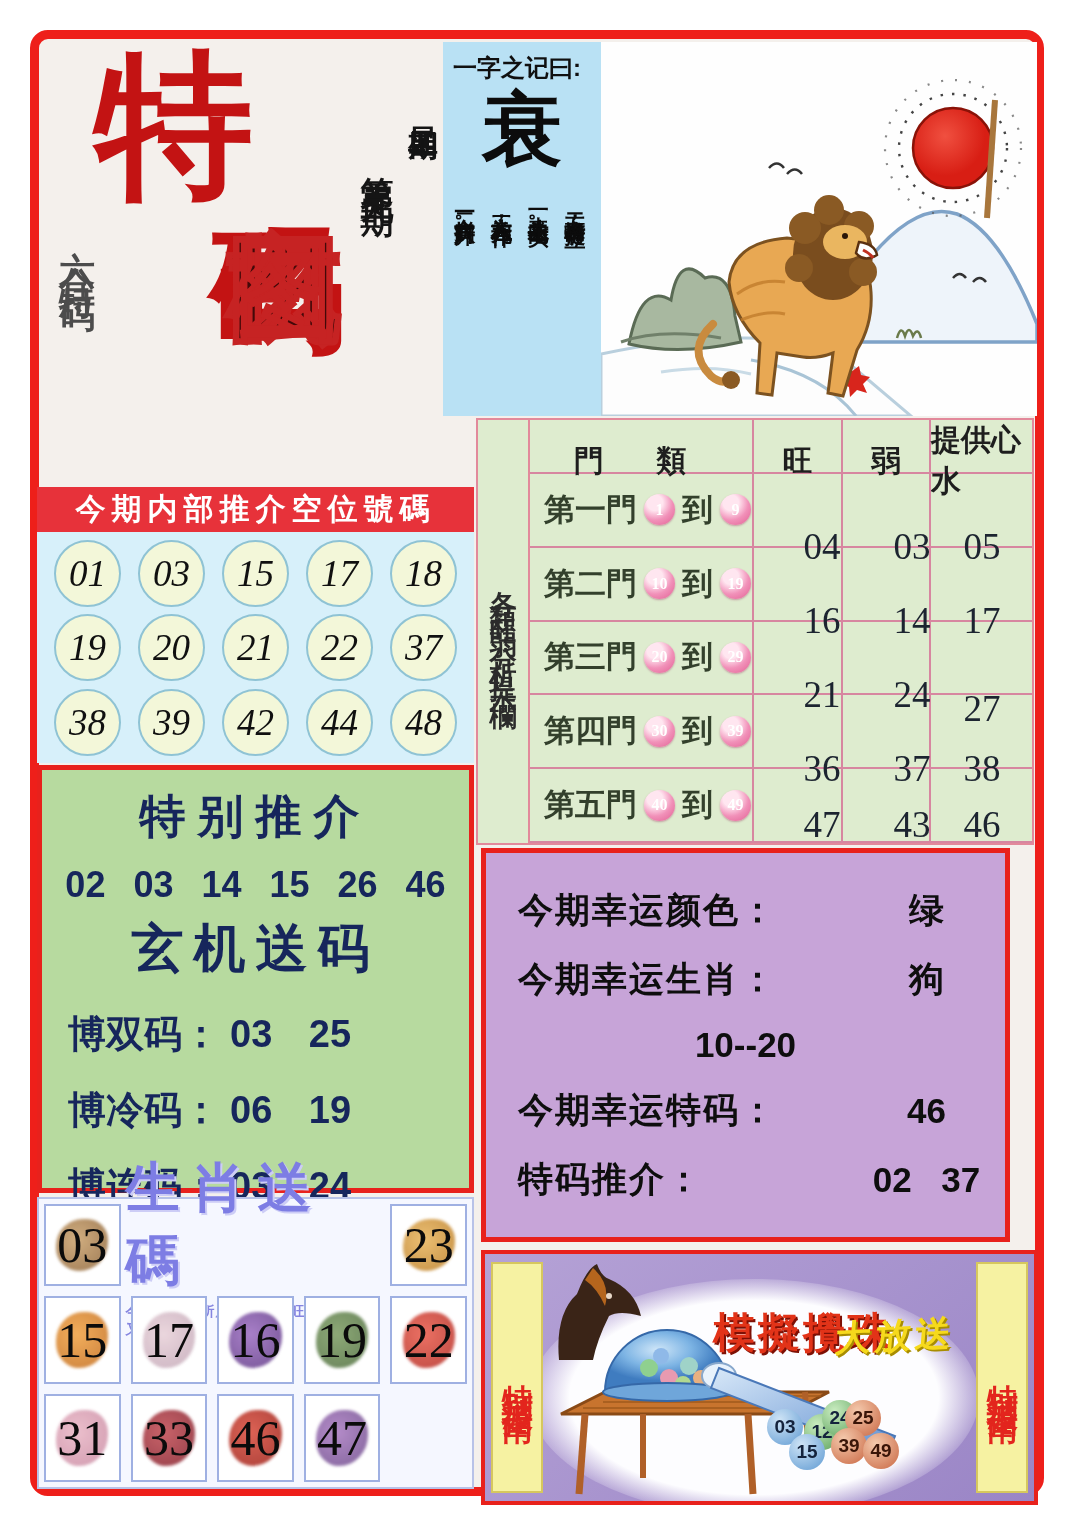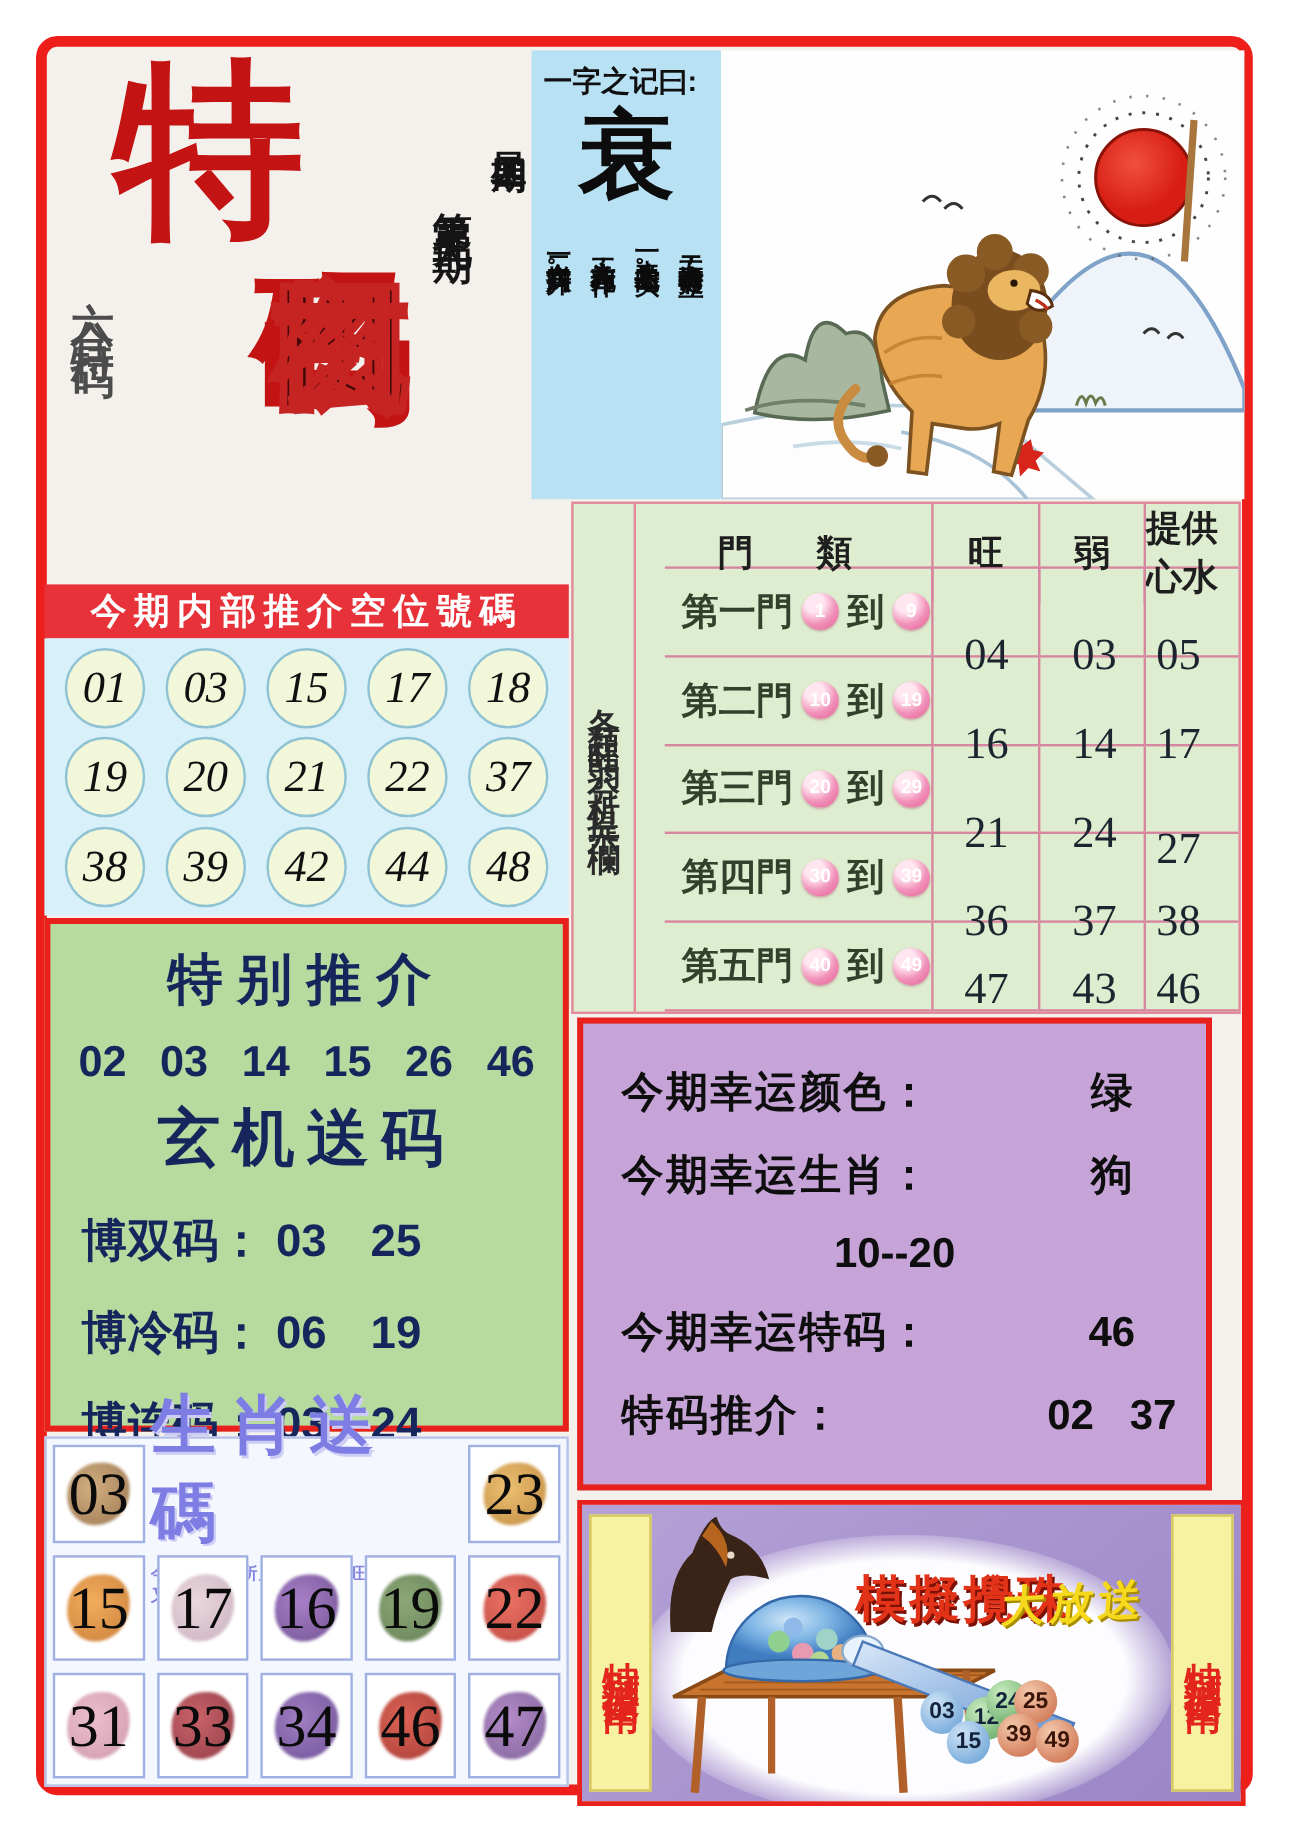--- a/index.html
+++ b/index.html
@@ -35,29 +35,29 @@
 
   
   .art{left:601px;top:42px;width:436px;height:374px;background:#fefefe;}
 
   
   .cat-table{left:476px;top:418px;width:558px;height:427px;background:#deeccf;
              border:2px solid #e2899b;box-sizing:border-box;display:flex;}
   .cat-side{width:50px;border-right:2px solid #e2899b;writing-mode:vertical-rl;
             font-size:27px;font-weight:bold;color:#2b2b2b;letter-spacing:14px;
             display:flex;align-items:center;justify-content:center;}
-  .cat-main{flex:1;position:relative;display:flex;flex-direction:column;padding-left:24px;}
+  .cat-main{flex:1;position:relative;display:flex;flex-direction:column;}
   .trow{display:grid;grid-template-columns:222px 89px 88px 1fr;border-bottom:2px solid #d786a0;}
   .trow:last-child{border-bottom:none;}
   .thead{height:52px;font-size:30px;font-weight:bold;color:#1e1e1e;}
   .tbody-row{flex:1;}
   .cc{border-left:2px solid #d786a0;display:flex;align-items:center;justify-content:center;}
   .cc:first-child{border-left:none;}
   .h-cat{letter-spacing:22px;}
-  .door-cell{justify-content:flex-start;padding-left:14px;gap:7px;font-size:31px;font-weight:bold;color:#33402c;}
+  .door-cell{justify-content:flex-start;padding-left:14px;gap:7px;font-size:31px;font-weight:bold;color:#33402c;font-family:Liberation Serif, serif;}
   .ball{width:31px;height:31px;border-radius:50%;flex:0 0 31px;
         background:radial-gradient(circle at 35% 28%,#ffe6f0 0 26%,#f191b9 58%,#e15e92);
         color:#fff;font-size:16px;font-weight:bold;display:flex;align-items:center;justify-content:center;
         box-shadow:0 1px 2px rgba(150,40,90,.4);}
   .tval{position:absolute;transform:translate(-50%,-50%);font-family:"Liberation Serif",serif;
         font-size:37px;color:#1c2430;}
 
   
   .banner{left:37px;top:487px;width:437px;height:45px;background:#e7323a;color:#fff;
           font-size:30px;font-weight:bold;letter-spacing:6px;
@@ -391,24 +391,20 @@
     </div>
     <div class="zcell">
       <div class="zart a8"></div>
       <div class="znum">31</div>
     </div>
     <div class="zcell">
       <div class="zart a9"></div>
       <div class="znum">33</div>
     </div>
     <div class="zcell">
-      <div class="zart a10"></div>
-      <div class="znum">34</div>
-    </div>
-    <div class="zcell">
       <div class="zart a11"></div>
       <div class="znum">46</div>
     </div>
     <div class="zcell">
       <div class="zart a12"></div>
       <div class="znum">47</div>
     </div>
   </div>
 
   <div class="abs sim">

